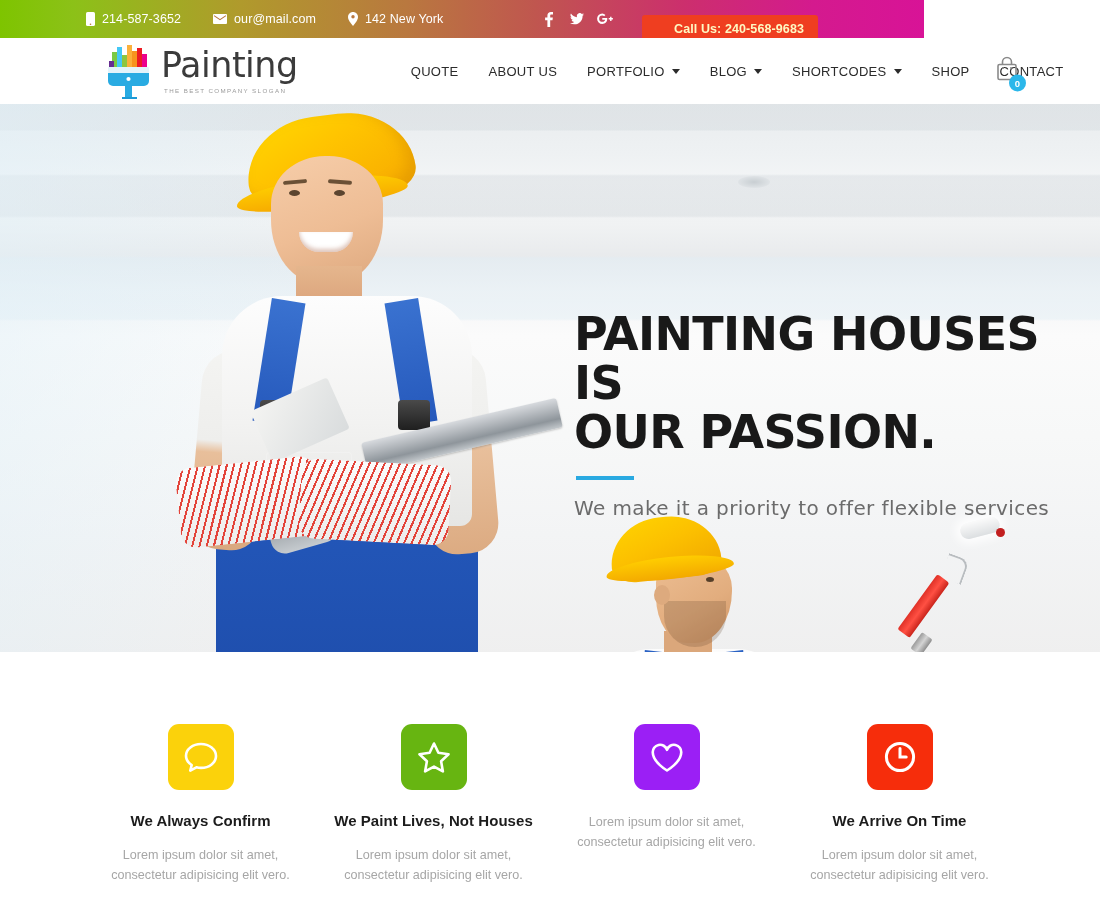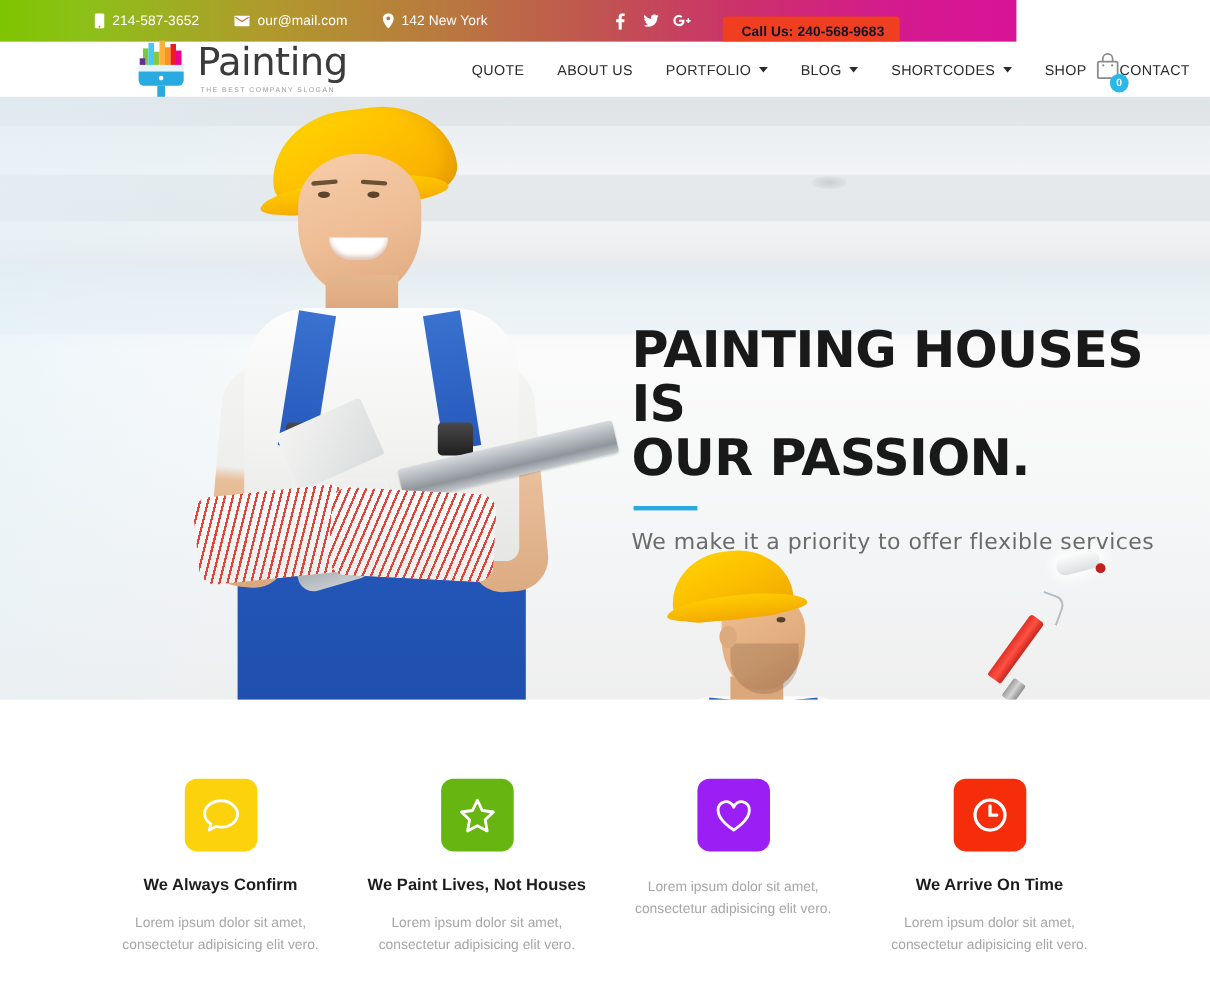--- a/index.html
+++ b/index.html
@@ -33,33 +33,33 @@
     position: absolute; right: 0; top: 0; height: 38px;
     display: flex; align-items: center; padding-right: 106px;
   }
   .social {
     width: 22px; height: 22px; display: flex; align-items: center; justify-content: center;
     color: #fff; margin-right: 6px; font-size: 13px; font-weight: bold;
   }
   .call-btn {
     margin-left: 20px;
     background: #ef3e20;
-    color: #0f172a;
+    color: #fef9c3;
     font-size: 12.5px; font-weight: bold;
-    padding: 7px 14px 8px 17px;
+    padding: 7px 14px 8px 32px;
     border-radius: 3px;
     letter-spacing: .1px;
     white-space: nowrap;
     margin-top: 20px;
   }
 
   
   .header {
-    height: 50px; width: 1100px; background: #fff;
-    display: flex; align-items: center; position: relative; justify-content: center;
+    height: 66px; width: 1100px; background: #fff;
+    display: flex; align-items: center; position: relative;
   }
   .logo { display: flex; align-items: center; margin-left: 103px; }
   .logo-mark { width: 52px; height: 56px; margin-right: 6px; }
   .logo-text { display: flex; flex-direction: column; }
   .logo-word {
     font-size: 35px; color: #3b3b3b; line-height: 1;
     letter-spacing: -.5px; font-family: "DejaVu Sans", sans-serif;
   }
   .logo-slogan {
     font-size: 6.2px; color: #9a9a9a; letter-spacing: 1.4px;

